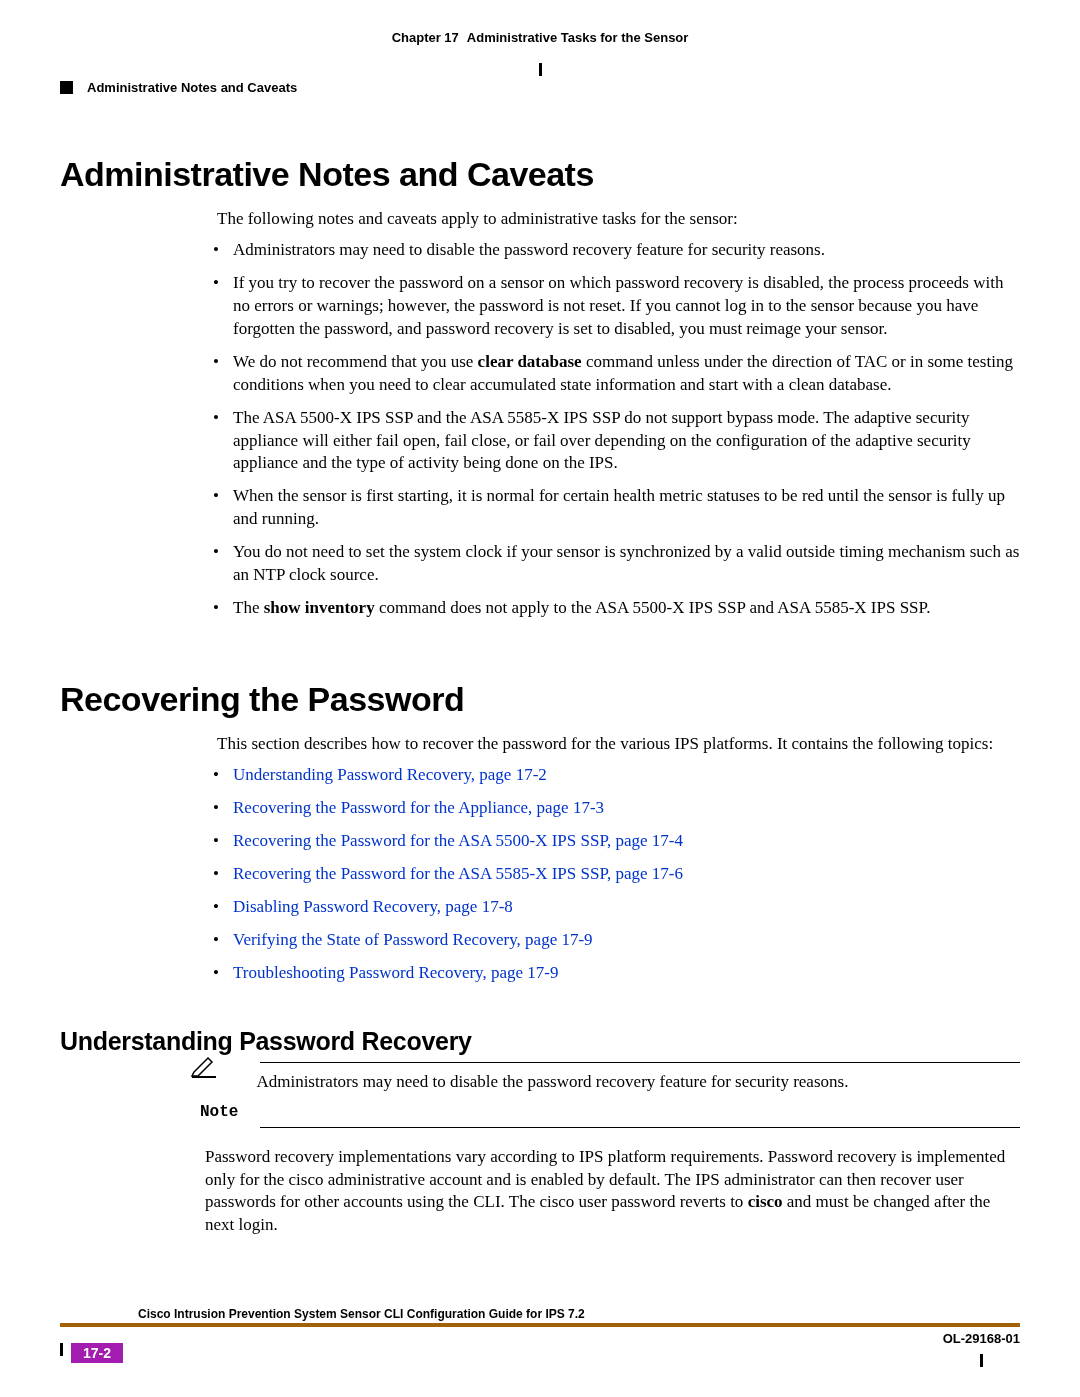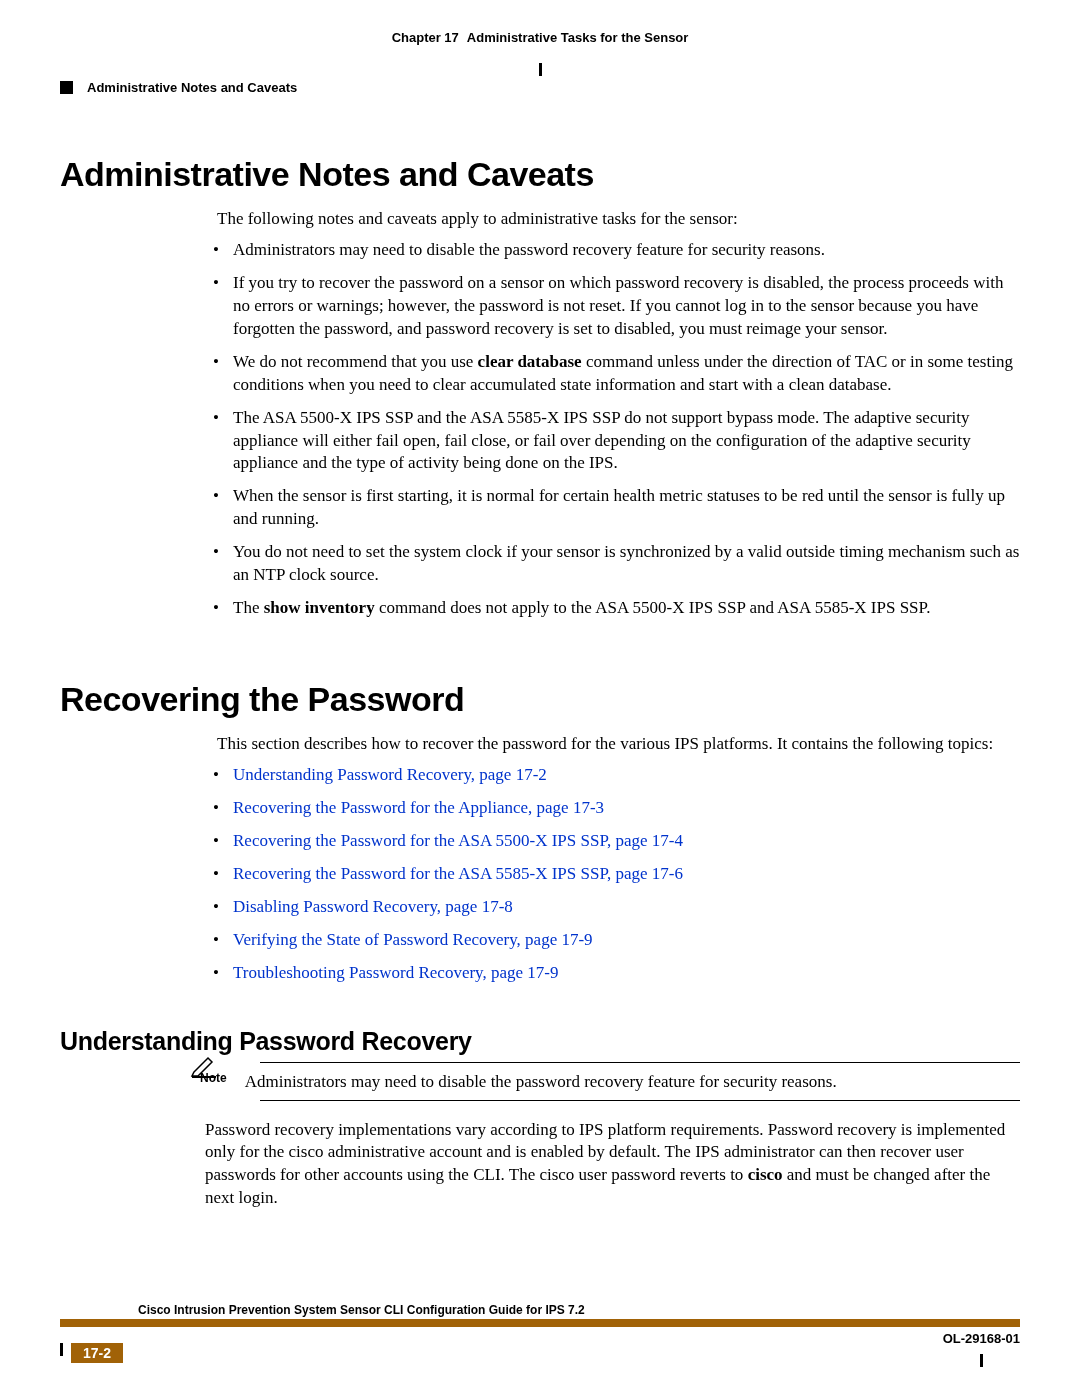--- a/index.html
+++ b/index.html
@@ -110,24 +110,25 @@
     margin-bottom: 6px;
   }
   .note-row {
     display: flex;
     align-items: flex-start;
     gap: 18px;
     margin-left: 50px;
     padding-top: 2px;
   }
   .note-label {
-    font-family: Liberation Sans, sans-serif;
-    font-weight: bold;
-    font-size: 12px;
+    font-family: Liberation Mono, monospace;
+    font-weight: bold;
+    font-size: 16px;
     flex-shrink: 0;
+    margin-top: 32px;
   }
   .note-text {
     font-size: 17px;
     line-height: 1.35;
   }
   .note-rule-bottom {
     border-top: 1px solid #000;
     margin-left: 110px;
     margin-top: 6px;
     margin-bottom: 18px;
@@ -138,36 +139,36 @@
   .footer {
     position: absolute;
     bottom: 30px;
     left: 60px;
     right: 60px;
   }
   .footer-title-row {
     display: flex;
     justify-content: flex-start;
     padding-left: 78px;
-    border-bottom: 8px solid #a16207;
+    border-bottom: 4px solid #a16207;
     padding-bottom: 2px;
   }
   .footer-title {
     font-family: Arial, Helvetica, sans-serif;
     font-weight: bold;
     font-size: 12px;
   }
   .footer-bottom {
     display: flex;
     justify-content: space-between;
     align-items: center;
     margin-top: 4px;
   }
   .page-badge {
-    background: #a16207;
+    background: #a21caf;
     color: #fff;
     font-family: Arial, Helvetica, sans-serif;
     font-weight: bold;
     font-size: 14px;
     padding: 2px 12px;
     margin-top: 8px;
   }
   .footer-left-group {
     display: flex;
     align-items: center;

